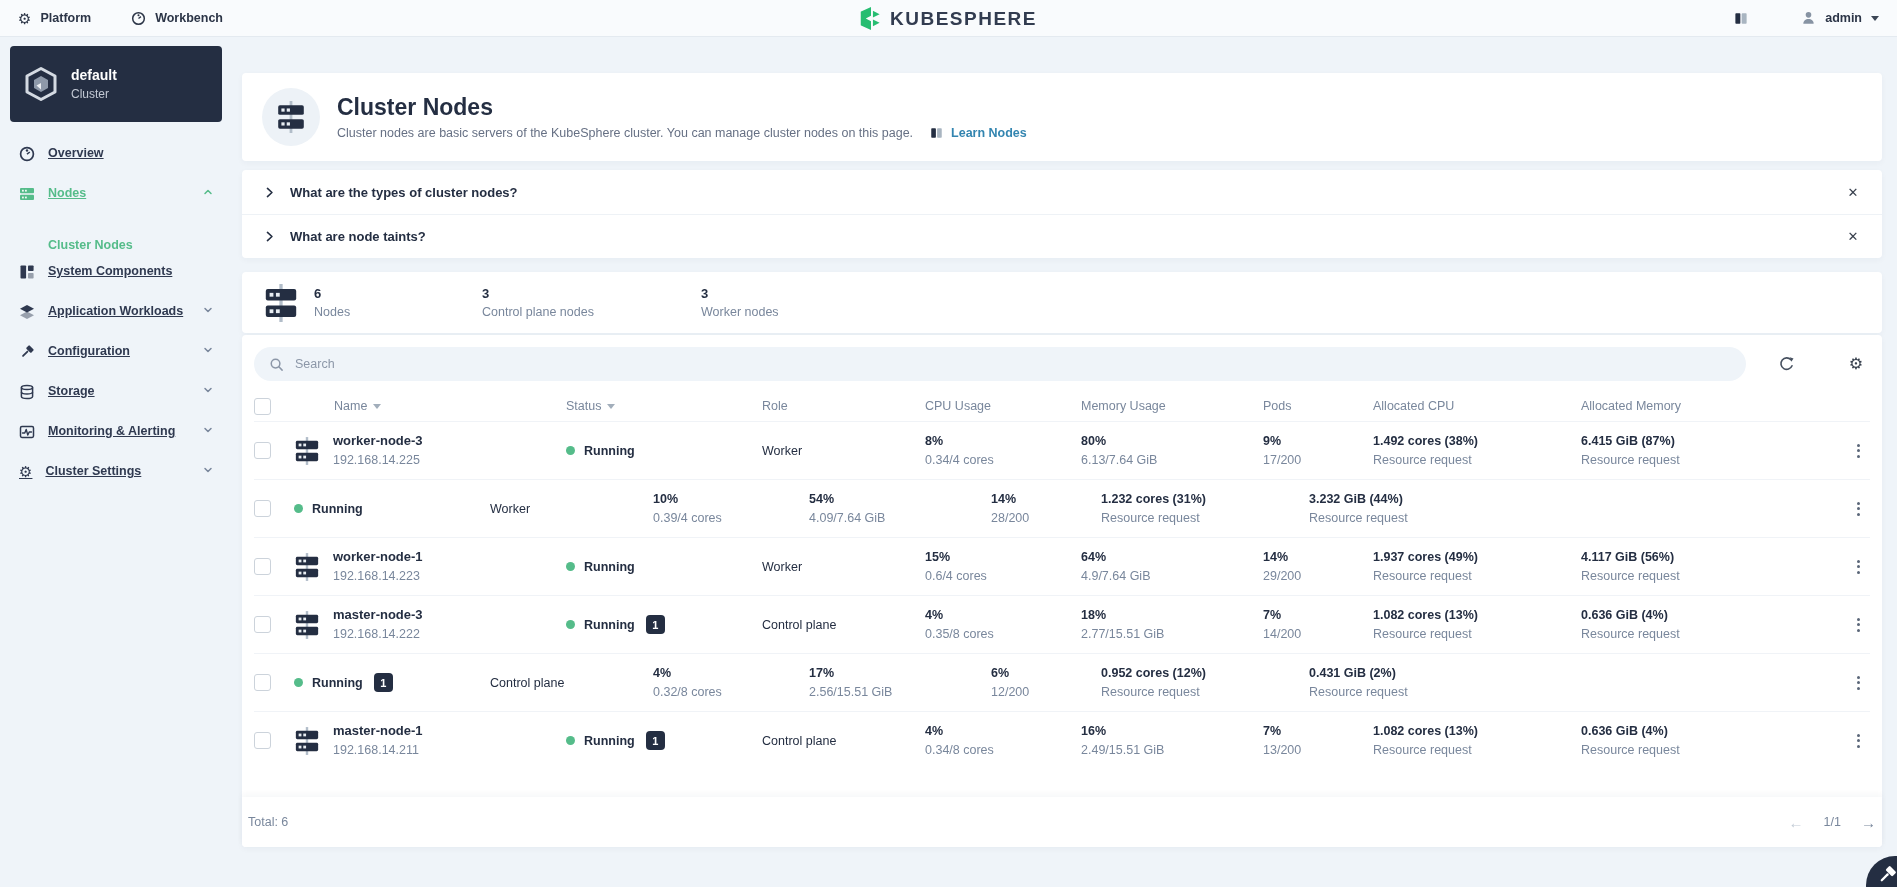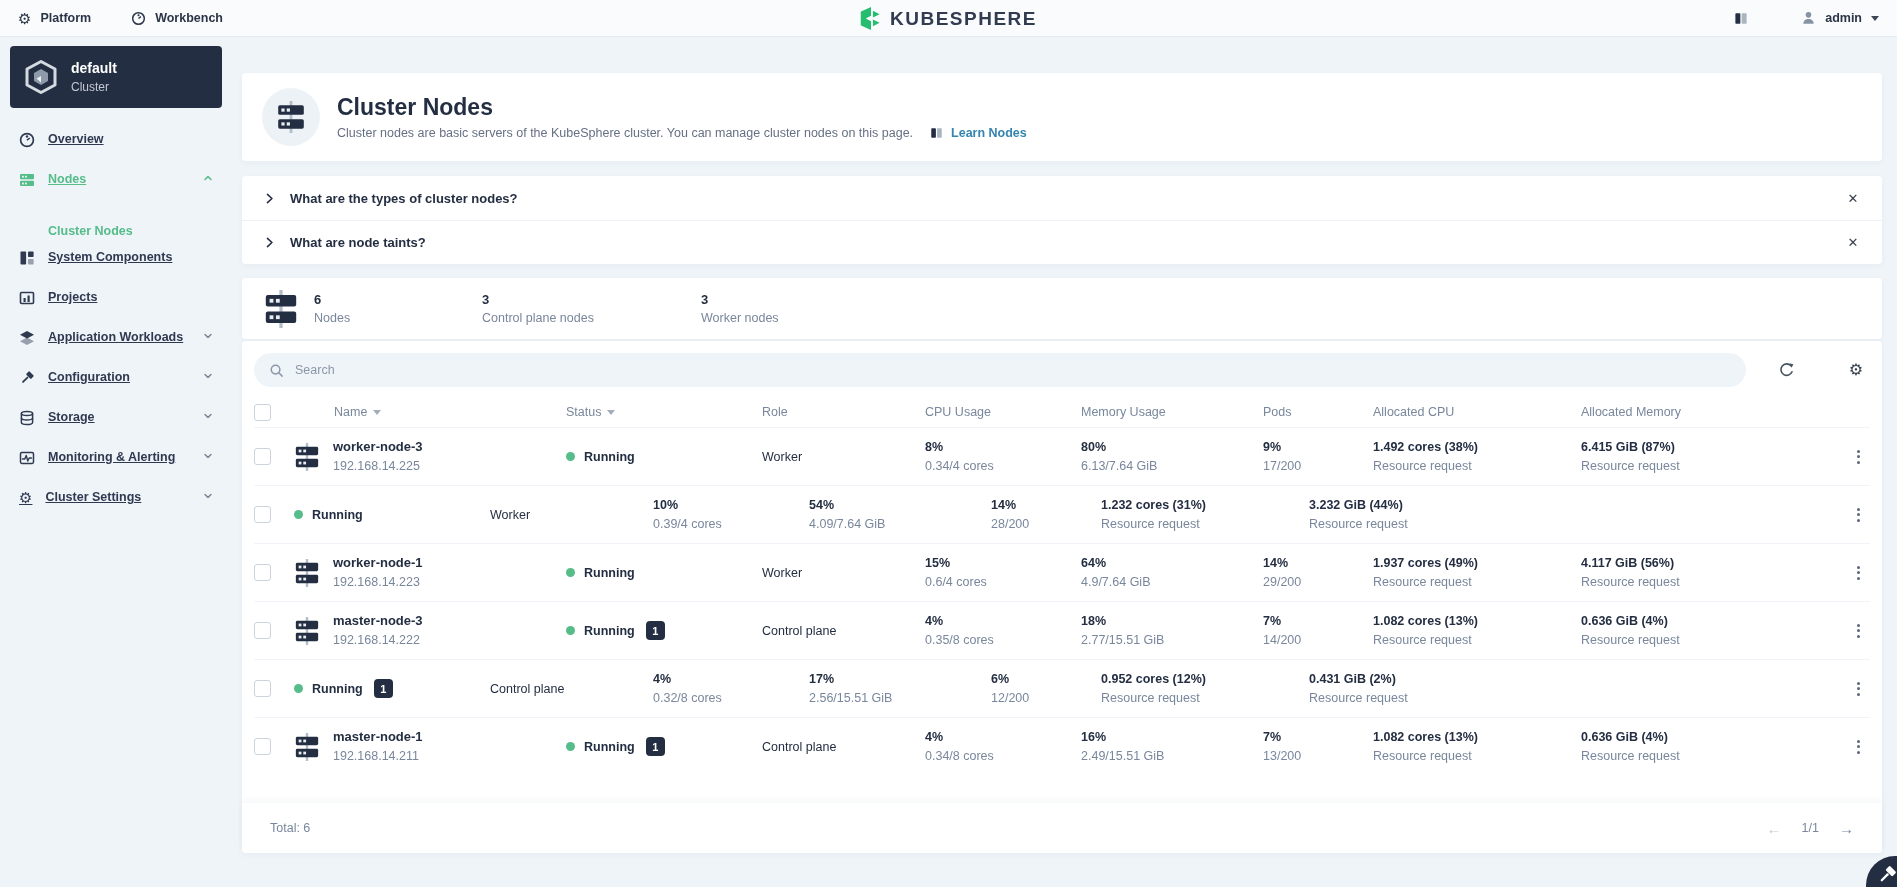--- a/index.html
+++ b/index.html
@@ -20,21 +20,21 @@
   .logo{position:absolute;left:50%;top:0;height:37px;transform:translateX(-50%);
     display:flex;align-items:center;gap:9px;cursor:pointer;}
   .logo-text{font-size:19px;font-weight:700;letter-spacing:1.5px;color:#323c50;}
   .tb-right{margin-left:auto;display:flex;align-items:center;gap:46px;}
   .user-group{display:flex;align-items:center;gap:9px;cursor:pointer;}
   .user-name{font-weight:700;color:#2c3547;}
   .caret-down{width:0;height:0;border:4px solid transparent;border-top:5px solid #3c4656;margin-top:4px;}
 
   
   .sidebar{position:absolute;top:37px;left:0;width:230px;bottom:0;padding:9px 0 0 10px;}
-  .cluster-card{width:212px;height:62px;background:#242e42;border-radius:4px;
+  .cluster-card{width:212px;height:76px;background:#242e42;border-radius:4px;
     display:flex;align-items:center;gap:13px;padding:0 14px;cursor:pointer;}
   .cluster-name{font-size:14px;font-weight:700;color:#fff;line-height:1.25;}
   .cluster-kind{font-size:12px;color:#c3c9d4;margin-top:2px;}
   .nav{margin-top:24px;}
   .nav-item{display:flex;align-items:flex-start;gap:13px;height:40px;padding:0 16px 0 9px;
     font-weight:700;color:#2f3950;cursor:pointer;text-decoration:underline;}
   .nav-item .chev{margin-left:auto;}
   .nav-item.active{color:#55bc8a;}
   .nav-sub{display:flex;align-items:center;height:38px;padding-left:38px;font-weight:700;
     color:#55bc8a;cursor:pointer;}
@@ -45,21 +45,21 @@
 
   .header-card{height:88px;display:flex;align-items:center;gap:17px;padding:0 20px;}
   .title-icon-wrap{width:58px;height:58px;border-radius:50%;background:#edf2f7;
     display:flex;align-items:center;justify-content:center;flex:none;}
   .page-title{font-size:23px;font-weight:700;margin:0;line-height:1.15;}
   .header-desc-row{display:flex;align-items:center;margin-top:6px;}
   .page-desc{color:#667084;}
   .learn-more{display:flex;align-items:center;gap:7px;margin-left:16px;cursor:pointer;}
   .learn-more span{color:#3385b0;font-weight:700;}
 
-  .faq-card{margin-top:15px;text-align:center;}
+  .faq-card{margin-top:9px;text-align:center;}
   .faq-row{height:44px;display:flex;align-items:center;gap:14px;padding:0 16px 0 21px;cursor:pointer;}
   .faq-row + .faq-row{border-top:1px solid #eef2f6;}
   .faq-q{font-size:13px;font-weight:700;}
   .faq-close{margin-left:auto;font-size:13px;font-weight:700;color:#39414e;cursor:pointer;
     width:26px;height:26px;display:flex;align-items:center;justify-content:center;}
 
   .stats-card{margin-top:14px;height:61px;display:flex;align-items:center;padding:0 21px;}
   .stat{display:flex;align-items:center;gap:15px;width:219px;}
   .stat-value{font-size:13px;font-weight:700;line-height:1.2;}
   .stat-label{color:#79879c;margin-top:3px;}
@@ -101,21 +101,21 @@
   .dot{width:9px;height:9px;border-radius:50%;background:#55bc8a;flex:none;}
   .status-text{font-weight:700;margin-left:9px;}
   .taint-badge{margin-left:11px;min-width:19px;height:19px;padding:0 5px;background:#242e42;color:#fff;
     border-radius:4px;display:flex;align-items:center;justify-content:center;font-size:11px;font-weight:700;cursor:pointer;}
   .role-cell{color:#242e42;}
   .kebab{color:#5a6678;font-size:15px;font-weight:700;letter-spacing:0;cursor:pointer;
     padding:3px 10px;line-height:0.55;display:flex;flex-direction:column;gap:2.5px;align-items:center;}
   .kebab i{width:3px;height:3px;border-radius:50%;background:#5a6678;display:block;}
 
   .tfooter{position:absolute;left:0;right:0;bottom:0;height:50px;background:#fff;border-radius:0 0 4px 4px;
-    display:flex;align-items:center;padding:0 28px;box-shadow:0 -3px 6px rgba(36,46,66,0.04);color:#79879c;}
+    display:flex;align-items:center;padding:0 6px;box-shadow:0 -3px 6px rgba(36,46,66,0.04);color:#79879c;}
   .pagination{margin-left:auto;display:flex;align-items:center;gap:20px;}
   .page-arrow{font-size:15px;cursor:pointer;color:#79879c;}
   .page-arrow.disabled{color:#c3ccd6;}
 
   .float-btn{position:absolute;right:-27px;bottom:-27px;width:58px;height:58px;border-radius:50%;
     background:#242e42;cursor:pointer;z-index:30;display:flex;padding:9px 0 0 11px;}
 </style>
 </head>
 <body>
 
@@ -222,30 +222,20 @@
       <span>
         <svg width="16" height="16" viewBox="0 0 16 16">
             <rect x="1.5" y="1.5" width="5.6" height="13" rx="0.8" fill="currentColor"></rect>
             <rect x="9" y="1.5" width="5.6" height="5.6" rx="0.8" fill="currentColor"></rect>
             <rect x="9" y="9" width="5.6" height="5.6" rx="0.8" fill="currentColor" opacity="0.45"></rect>
           </svg>
       </span>
       <span>System Components</span>
     </div>
 
-    <div class="nav-item">
-      <span>
-        <svg width="16" height="16" viewBox="0 0 16 16">
-            <rect x="1.5" y="2.5" width="13" height="11" rx="1" fill="none" stroke="currentColor" stroke-width="1.6"></rect>
-            <rect x="4.5" y="8" width="2.2" height="4" fill="currentColor"></rect>
-            <rect x="8.5" y="5.5" width="2.2" height="6.5" fill="currentColor"></rect>
-          </svg>
-      </span>
-      <span>Projects</span>
-    </div>
 
     <div class="nav-item">
       <span>
         <svg width="16" height="16" viewBox="0 0 16 16">
             <polygon points="8,1 15,4.8 8,8.6 1,4.8" fill="currentColor"></polygon>
             <polygon points="8,7.4 15,11.2 8,15 1,11.2" fill="currentColor" opacity="0.45"></polygon>
           </svg>
       </span>
       <span>Application Workloads</span>
       <span class="chev">

